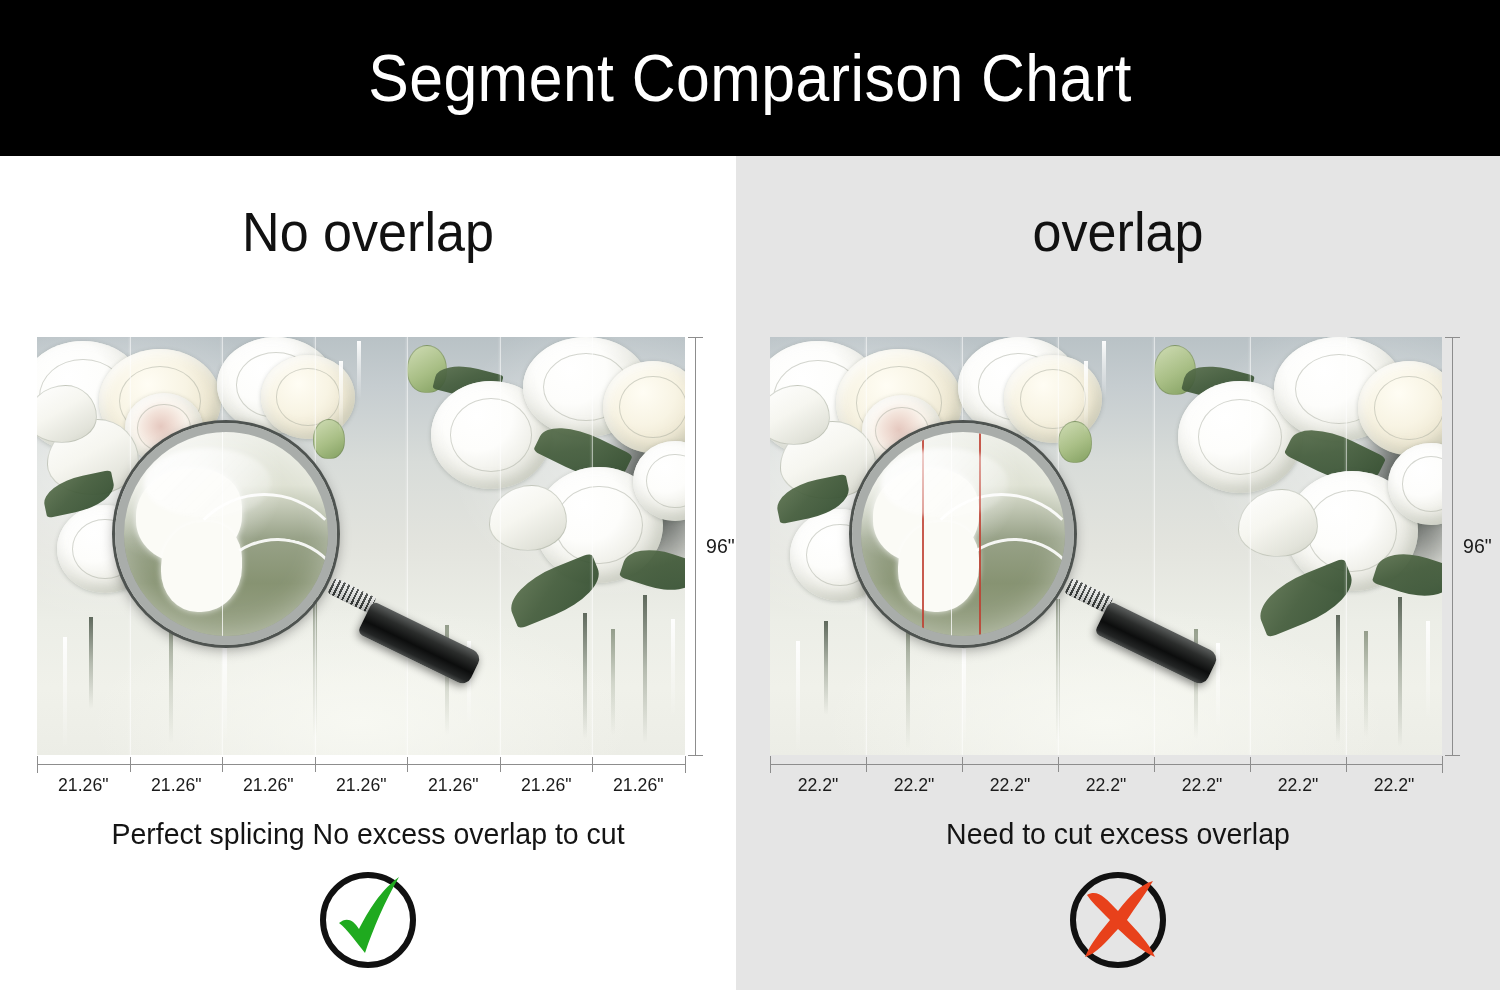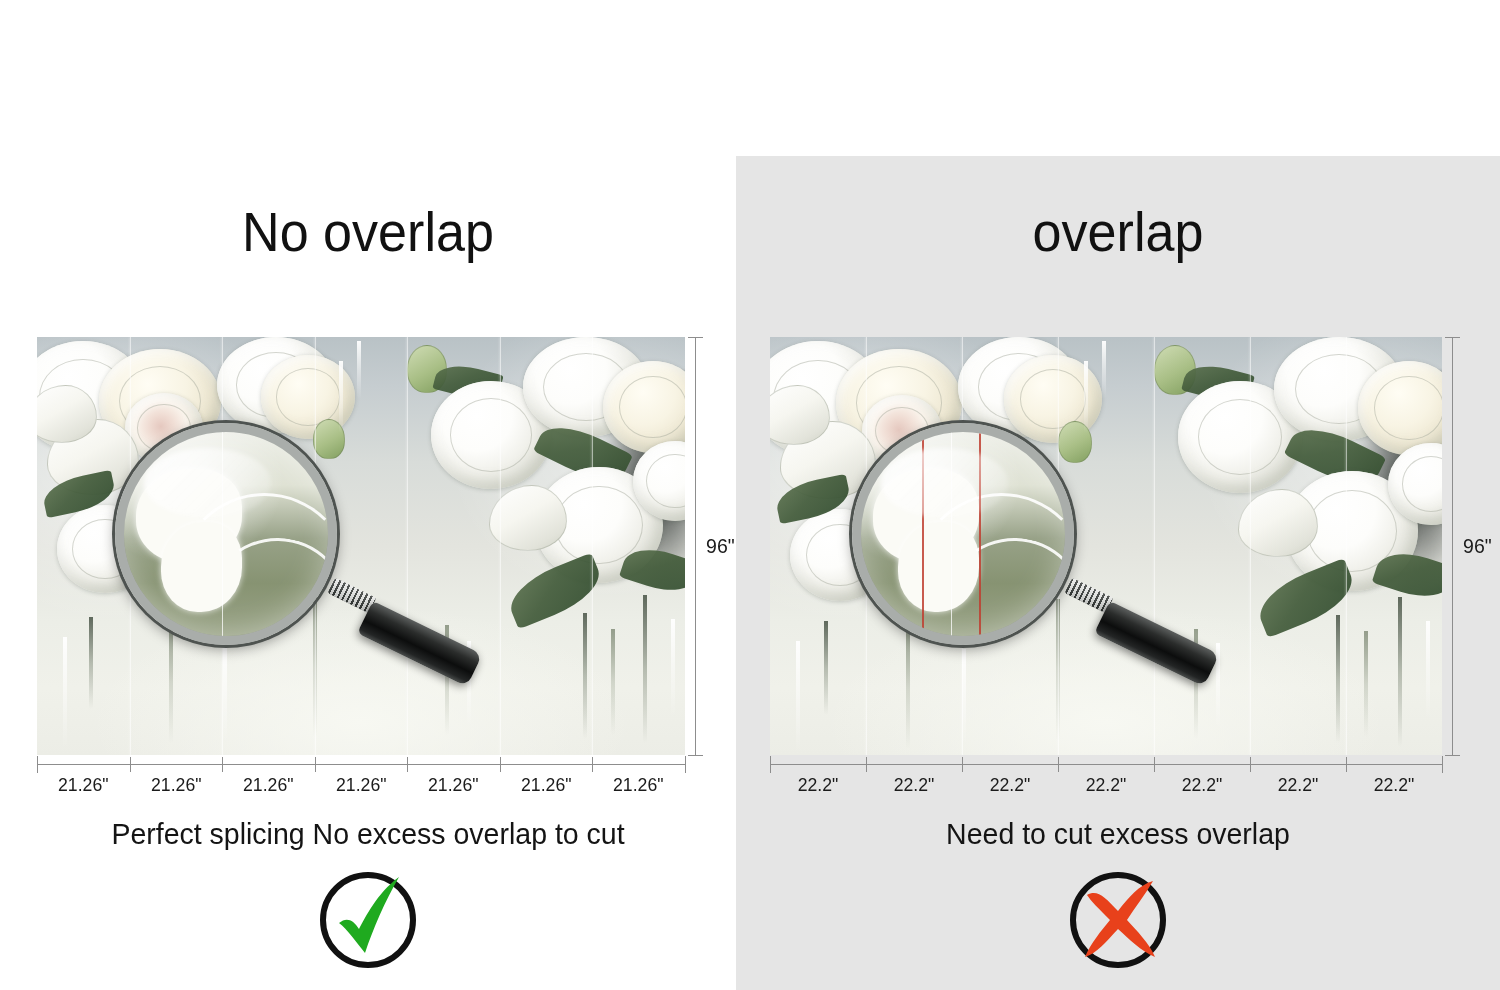--- a/index.html
+++ b/index.html
@@ -198,20 +198,23 @@
   .verdict {
     position: absolute; width: 100%; display: flex; justify-content: center;
   }
   .verdict svg { display: block; }
 </style>
 </head>
 <body>
 
 <div class="page">
 
+  <div class="titlebar">
+    <h1>Segment Comparison Chart</h1>
+  </div>
 
   <div class="panels">
 
     <div class="panel panel-left">
 
       <div class="panel-header">No overlap</div>
 
       <div class="mural-wrap mural-wrap-l">
         <div class="mural">
           <div class="wash"></div>

